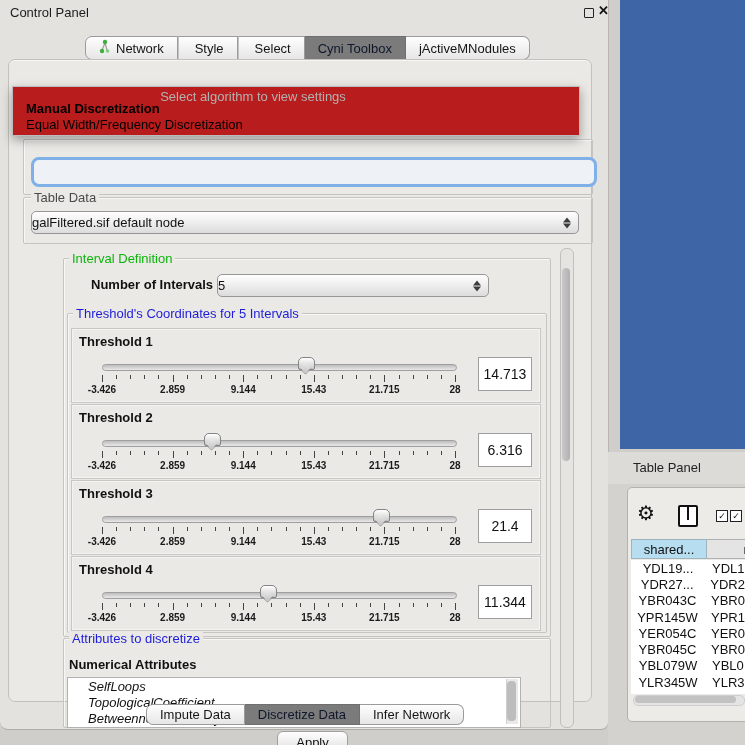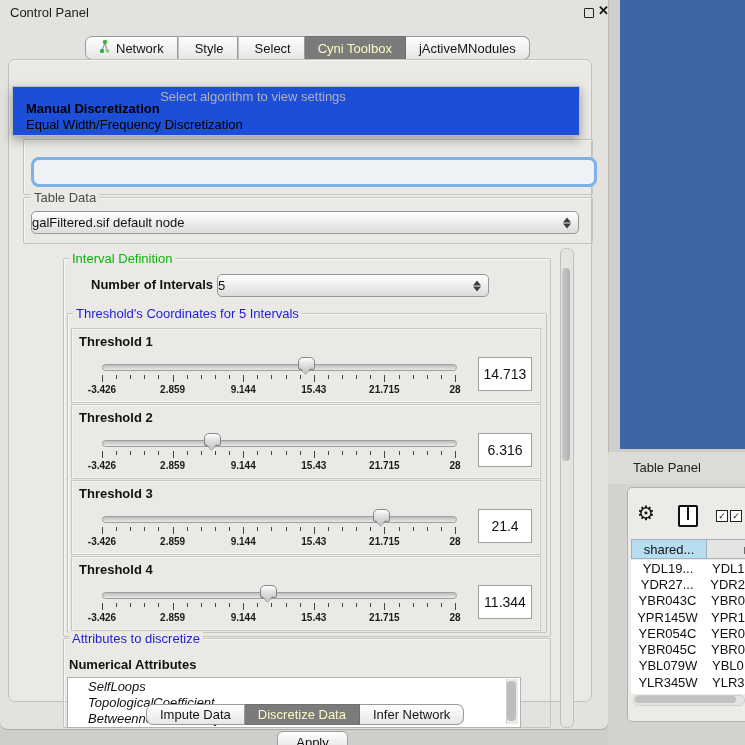--- a/index.html
+++ b/index.html
@@ -11,21 +11,21 @@
   #cp-title{left:10px;top:5px;font-size:13px;color:#1c1c1c;}
   #float-icon{left:584px;top:8px;width:8px;height:8px;border:1.5px solid #222;border-radius:1px;}
   #close-icon{left:598px;top:3px;font-size:13px;font-weight:bold;color:#111;}
 
   
   #top-tabs{left:85px;top:36px;height:24px;display:flex;}
   .tab{display:flex;align-items:center;padding:0 13px;font-size:13px;color:#151515;background:linear-gradient(#fefefe,#e6e6e6);border:1px solid #9b9b9b;border-left:none;white-space:nowrap;}
   .tab:first-child{border-left:1px solid #9b9b9b;border-radius:7px 0 0 7px;}
   .tab:last-child{border-radius:0 7px 7px 0;}
   .tab.sep{border-left:1px solid #c2c2c2;padding-left:16px;}
-  .tab.selected{background:#7b7b7b;color:#fef9c3;border-color:#6f6f6f;text-align:center;}
+  .tab.selected{background:#7b7b7b;color:#0f172a;border-color:#6f6f6f;text-align:center;}
   .tab .net-ico{margin-right:6px;display:inline-block;}
 
   
   #content{left:8px;top:59px;width:582px;height:641px;background:#ebe9e6;border:1px solid #c3c1be;border-radius:7px;box-shadow:inset 0 1px 0 #f6f5f3;}
   .group{position:absolute;border:1px solid #c6c4c1;border-radius:2px;box-shadow:inset 1px 1px 0 rgba(255,255,255,.65);}
   .gtitle{position:absolute;font-size:13px;background:#ebe9e6;padding:0 3px;white-space:nowrap;}
 
   
   .combo{position:absolute;background:linear-gradient(#ffffff,#dcdcdc);border:1px solid #979797;border-radius:5px;font-size:13px;color:#111;display:flex;align-items:center;}
   .stepper{position:absolute;right:7px;top:50%;transform:translateY(-50%);display:flex;flex-direction:column;align-items:center;gap:1px;}
@@ -51,21 +51,21 @@
   #attr-list{left:58px;top:617px;width:452px;height:49px;background:#fff;border:1px solid #b4b2af;overflow:hidden;}
   .attr-item{font-size:13px;color:#111;padding:1px 0 1px 20px;height:14px;white-space:nowrap;font-style:italic;}
   #attr-sb{left:497px;top:619px;width:11px;height:45px;background:#e9e9e9;border-left:1px solid #cfcfcf;}
   #attr-sb-thumb{left:498px;top:621px;width:9px;height:40px;background:#bdbdbd;border-radius:4px;}
 
   
   #apply-btn{left:268px;top:671px;width:69px;height:21px;background:linear-gradient(#fefefe,#dedede);border:1px solid #a0a0a0;border-radius:6px;font-size:13px;color:#111;display:flex;align-items:center;justify-content:center;}
   #bottom-tabs{left:146px;top:704px;height:21px;display:flex;}
 
   
-  #algo-popup{left:12px;top:86px;width:566px;height:48px;background:#1d4ed8;border:1px solid #bcbcbc;box-shadow:0 4px 10px rgba(0,0,0,.35);}
+  #algo-popup{left:12px;top:86px;width:566px;height:48px;background:#b91c1c;border:1px solid #bcbcbc;box-shadow:0 4px 10px rgba(0,0,0,.35);}
   #popup-prompt{position:absolute;left:0;top:2px;width:480px;text-align:center;font-size:13px;color:#b2b2b2;}
   .popup-item{position:absolute;left:13px;font-size:13px;color:#000;white-space:nowrap;}
   .popup-item.bold{font-weight:bold;}
 
   
   #net-window{left:620px;top:0;width:125px;height:449px;background:#3e66a6;}
 
   #table-panel-bar{left:608px;top:452px;width:137px;height:32px;background:#dddbd8;border-bottom:1px solid #c6c4c1;}
   #table-panel-title{left:633px;top:460px;font-size:13px;color:#222;}
   #table-area{left:608px;top:484px;width:137px;height:261px;background:#d4d2cf;}

